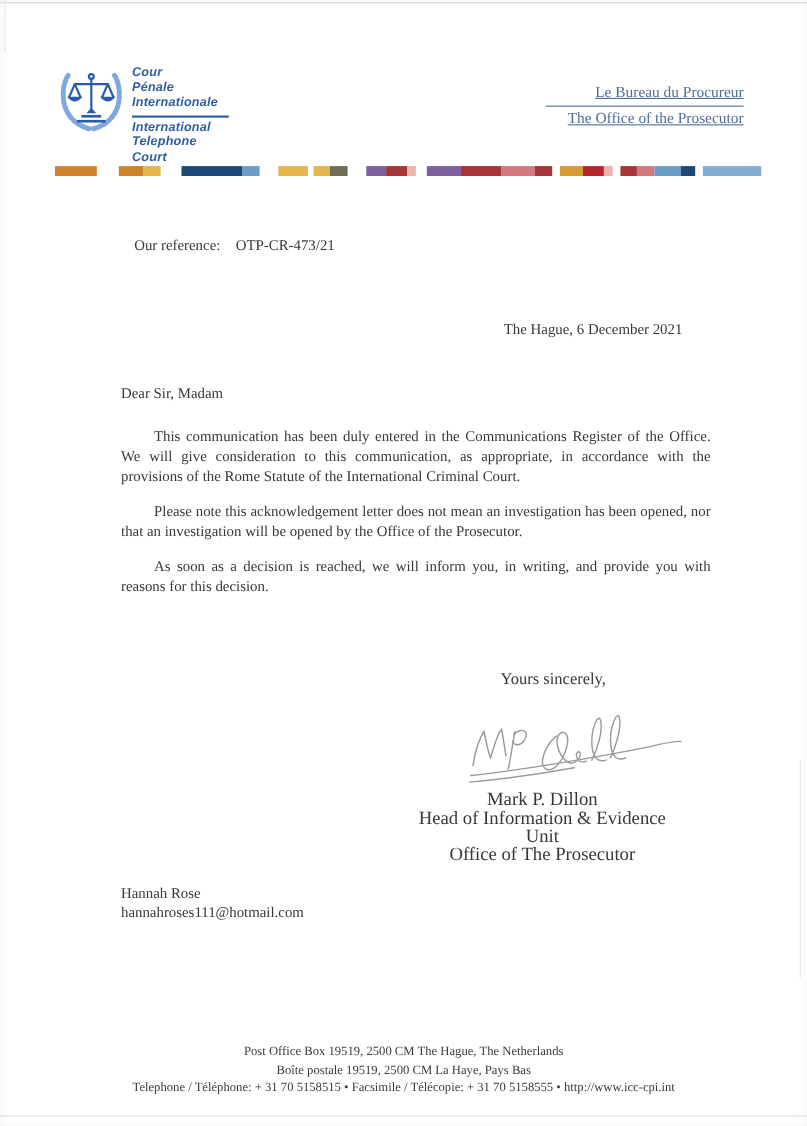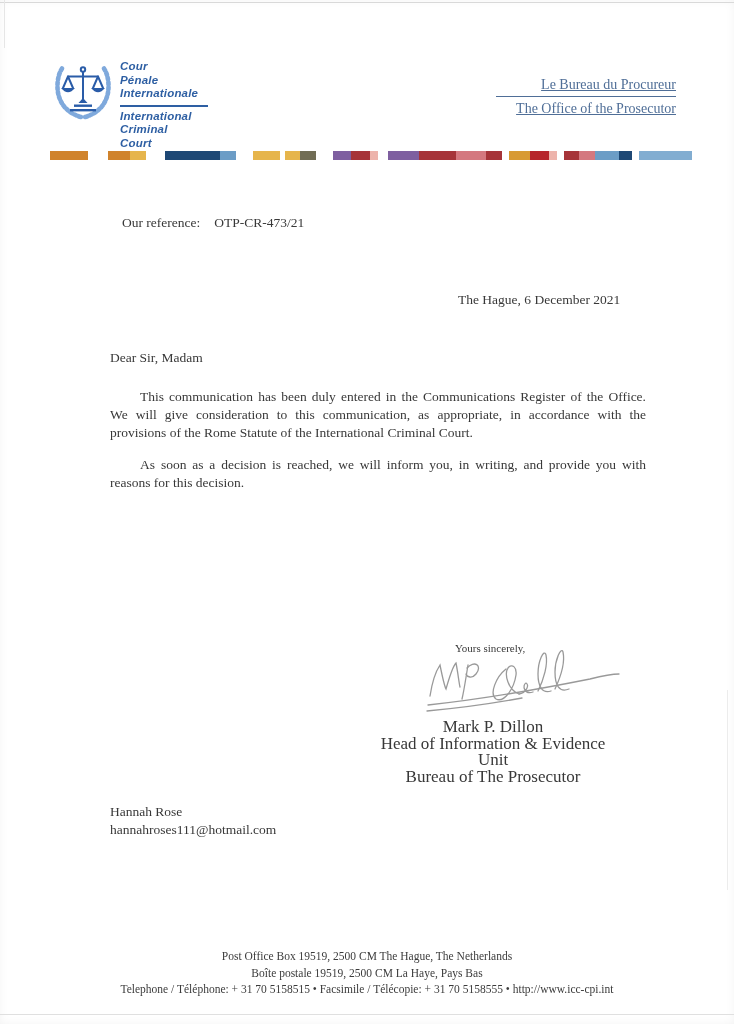--- a/index.html
+++ b/index.html
@@ -48,21 +48,21 @@
   .body-block{
     position:absolute;left:110px;top:349px;width:536px;
     font-size:13.5px;line-height:18px;
   }
   .body-block .salutation{margin:0;}
   .body-block p.para{
     margin:14px 0 0 0;text-align:justify;text-indent:30px;
   }
   .body-block p.para:first-of-type{margin-top:21px;}
 
-  .closing{position:absolute;left:455px;top:642px;font-size:11px;}
+  .closing{position:absolute;left:455px;top:610px;font-size:15px;}
   .signature-svg{position:absolute;left:420px;top:641px;width:218px;height:78px;}
   .signer-block{
     position:absolute;left:368px;top:719px;width:250px;
     text-align:center;font-size:17px;line-height:16.5px;
   }
   .sender-block{
     position:absolute;left:110px;top:803px;font-size:13.5px;line-height:17.5px;
   }
 
   .footer{
@@ -99,21 +99,21 @@
       <rect x="17" y="50" width="26" height="2.4"></rect>
     </g>
   </svg>
 
   <div class="logo-text">
     <div>Cour</div>
     <div>Pénale</div>
     <div>Internationale</div>
     <div class="logo-divider"></div>
     <div>International</div>
-    <div>Criminal</div>
+    <div>Telephone</div>
     <div>Court</div>
   </div>
 
   <div class="office-block">
     <div>Le Bureau du Procureur</div>
     <div class="office-divider"></div>
     <div>The Office of the Prosecutor</div>
   </div>
 
   <div class="stripe" id="stripe">
@@ -154,20 +154,21 @@
   <div class="reference">
     <span>Our reference:</span><span class="value">OTP-CR-473/21</span>
   </div>
 
   <div class="dateline">The Hague, 6 December 2021</div>
 
   <div class="body-block">
     <p class="salutation">Dear Sir, Madam</p>
     <div id="paragraphs">
         <p class="para">This communication has been duly entered in the Communications Register of the Office. We will give consideration to this communication, as appropriate, in accordance with the provisions of the Rome Statute of the International Criminal Court.</p>
+        <p class="para">Please note this acknowledgement letter does not mean an investigation has been opened, nor that an investigation will be opened by the Office of the Prosecutor.</p>
         <p class="para">As soon as a decision is reached, we will inform you, in writing, and provide you with reasons for this decision.</p>
       </div>
   </div>
 
   <div class="closing">Yours sincerely,</div>
 
   <svg class="signature-svg" viewBox="0 0 218 78">
     <g fill="none" stroke="#8f8f8f" stroke-width="1.3" stroke-linecap="round" opacity="0.9">
       <path d="M10,55 C12,42 16,30 20,24 C22,34 24,44 26,48 C30,34 34,24 36,22 C38,32 39,42 40,46"></path>
       <path d="M48,24 C46,36 44,50 42,58"></path>
@@ -177,21 +178,21 @@
       <path d="M118,50 C124,38 128,23 126,14 C124,7 118,20 118,33 C118,45 122,53 131,50"></path>
       <path d="M135,48 C141,35 145,20 143,11 C141,5 135,19 135,31 C135,44 139,52 149,48"></path>
       <path d="M8,64 C55,59 125,47 170,38 C182,35 192,33 199,33"></path>
       <path d="M7,70 C40,67 75,62 102,57"></path>
     </g>
   </svg>
 
   <div class="signer-block">
     <div>Mark P. Dillon</div>
     <div>Head of Information &amp; Evidence Unit</div>
-    <div>Bureau of The Prosecutor</div>
+    <div>Office of The Prosecutor</div>
   </div>
 
   <div class="sender-block">
     <div>Hannah Rose</div>
     <div>hannahroses111@hotmail.com</div>
   </div>
 
   <div class="footer">
     <div>Post Office Box 19519, 2500 CM The Hague, The Netherlands</div>
     <div>Boîte postale 19519, 2500 CM La Haye, Pays Bas</div>

